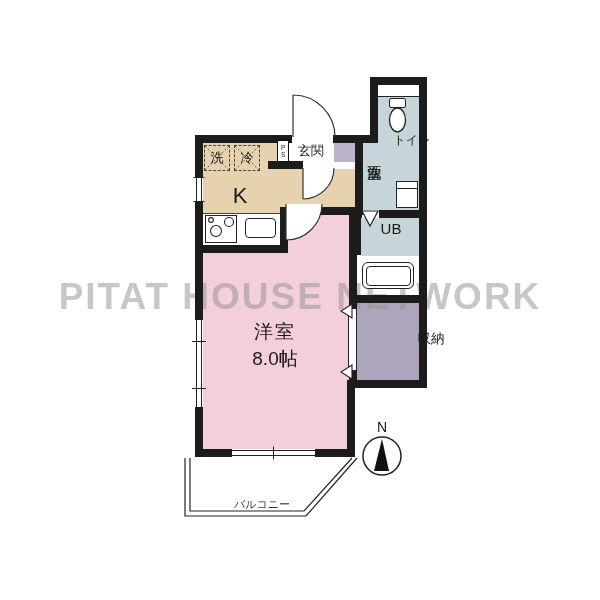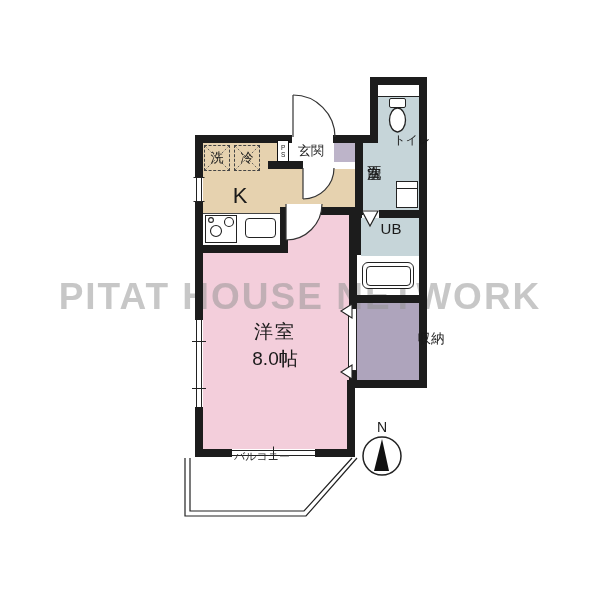--- a/index.html
+++ b/index.html
@@ -52,21 +52,21 @@
   
   #lbl-k{left:240px;top:196px;font-size:22px;}
   #lbl-genkan{left:311px;top:151px;font-size:13px;}
   #lbl-ps{left:283px;top:151px;font-size:6.5px;letter-spacing:0;}
   #lbl-toilet{left:412px;top:141px;font-size:12px;}
   #lbl-washroom{left:374px;top:155px;font-size:14px;transform:translate(-50%,0);}
   #lbl-ub{left:391px;top:229px;font-size:15px;}
   #lbl-storage{left:388px;top:339px;font-size:13.5px;margin-left:43px;}
   #lbl-room{left:275px;top:332px;font-size:19px;letter-spacing:2px;}
   #lbl-size{left:275px;top:359px;font-size:19px;}
-  #lbl-balcony{left:262px;top:456px;font-size:11px;color:#333;}
+  #lbl-balcony{left:262px;top:504px;font-size:11px;color:#333;}
   #lbl-washer{left:217px;top:158px;font-size:13px;}
   #lbl-fridge{left:247px;top:158px;font-size:13px;}
   #lbl-north{left:382px;top:428px;font-size:14px;}
 </style>
 </head>
 <body>
 
 <div id="plan">
 
   <div class="floor" id="floor-kitchen"></div>

